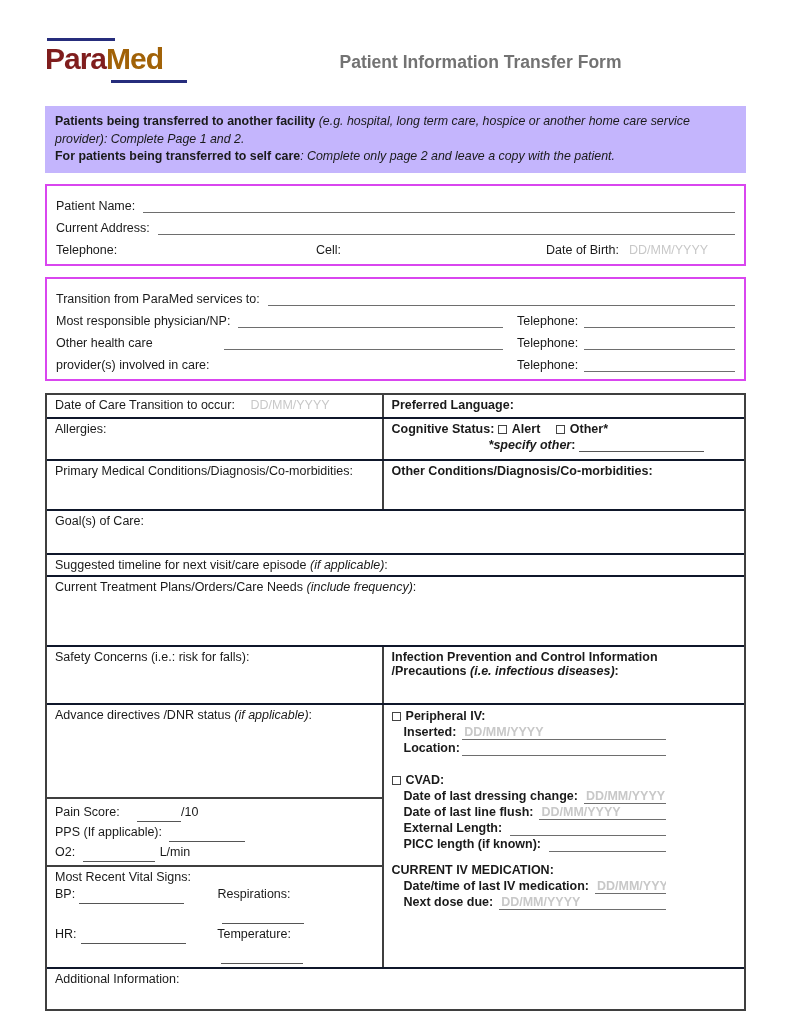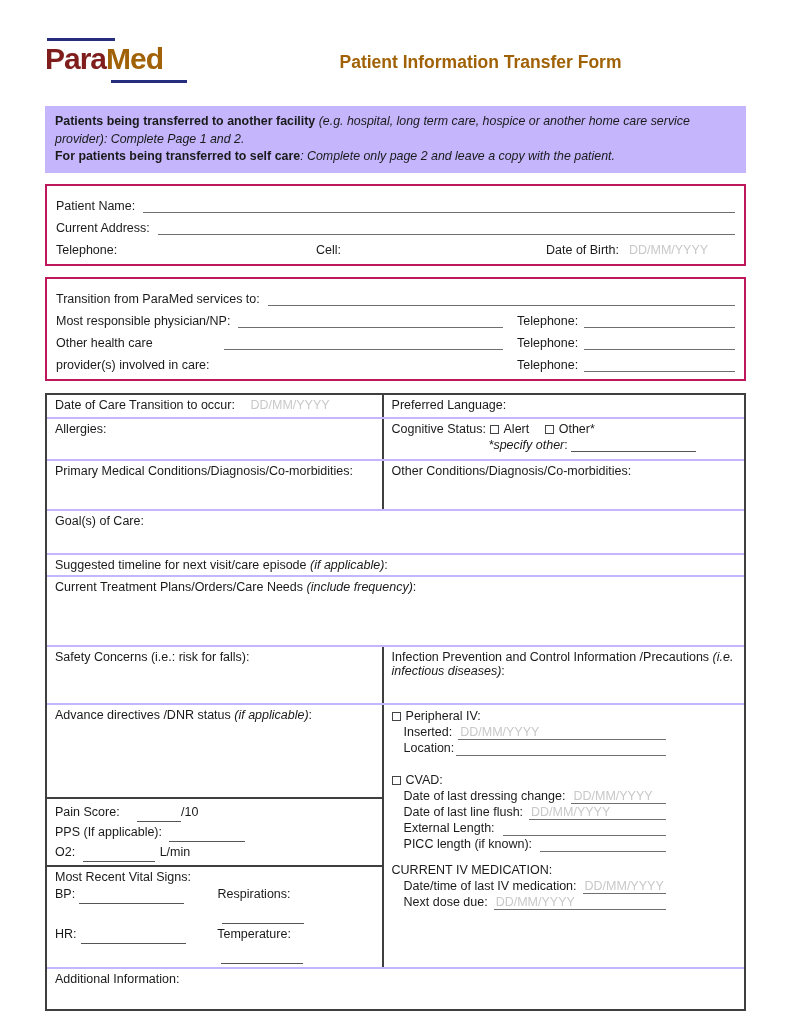--- a/index.html
+++ b/index.html
@@ -16,50 +16,50 @@
 
   
   .header { display:flex; align-items:flex-start; height:58px; }
   .logo { position:relative; width:170px; padding-top:8px; }
   .logo-text { font-size:30px; font-weight:bold; letter-spacing:-1px; line-height:1; }
   .logo-para { color:#7f1d1d; }
   .logo-med  { color:#a16207; }
   .logo-line-top { position:absolute; top:2px; left:2px; width:68px; height:3px; background:#262d7c; }
   .logo-line-bottom { position:absolute; top:44px; left:66px; width:76px; height:3px; background:#262d7c; }
   .title-wrap { flex:1; display:flex; justify-content:center; padding-top:16px; }
-  .page-title { font-size:17.5px; font-weight:bold; color:#a16207; }
+  .page-title { font-size:17.5px; font-weight:bold; color:#737373; }
 
   
   .instructions {
     margin-top:12px; background:#c4b5fd;
     padding:7px 10px; line-height:1.42; font-size:12.4px;
   }
   .b { font-weight:bold; }
   .i { font-style:italic; }
 
   
-  .box { border:2px solid #be185d; margin-top:11px; }
+  .box { border:2px solid #d946ef; margin-top:11px; }
   .box-pad { padding:5px 9px 7px 9px; }
   .frow { display:flex; align-items:flex-end; min-height:22px; }
   .lbl { white-space:nowrap; }
   .fill { flex:1; border-bottom:1.5px solid #6e6e6e; margin-left:8px; height:16px; }
   .blank { display:inline-block; border-bottom:1.5px solid #555; height:14px; vertical-align:bottom; }
   .ph { color:#c8c8c8; }
   .fill-ph { flex:1; border-bottom:1.5px solid #6e6e6e; margin-left:6px; height:16px; color:#c8c8c8; padding-left:2px; white-space:nowrap; overflow:hidden; }
 
   .telgroup { display:flex; align-items:flex-end; width:218px; flex:none; }
   .telgroup .fill { margin-left:6px; }
 
   
   .maintable { border:2px solid #3f3f3f; margin-top:12px; }
-  .trow { display:flex; border-top:2px solid #c4b5fd; }
+  .trow { display:flex; border-top:2px solid #0f172a; }
   .trow:first-child { border-top:none;border-radius:9px; }
   .cell { padding:3px 8px; }
   .lcol { width:48%; flex:none; }
-  .rcol { width:52%; flex:none; border-left:2px solid #3f3f3f; }
+  .rcol { width:52%; flex:none; border-left:2px solid #3f3f3f;font-weight:bold; }
   .full { width:100%; }
 
   .cog-line2 { margin-left:97px; margin-top:2px; }
   .spec-blank { width:125px; }
 
   .ivline { display:flex; align-items:flex-end; line-height:16px; min-height:16px; }
   .ind { padding-left:12px; }
   .iv-pad { padding-right:70px; }
   .checkbox { display:inline-block; width:9px; height:9px; border:1.5px solid #444; margin-right:5px; vertical-align:-1px; }
 

